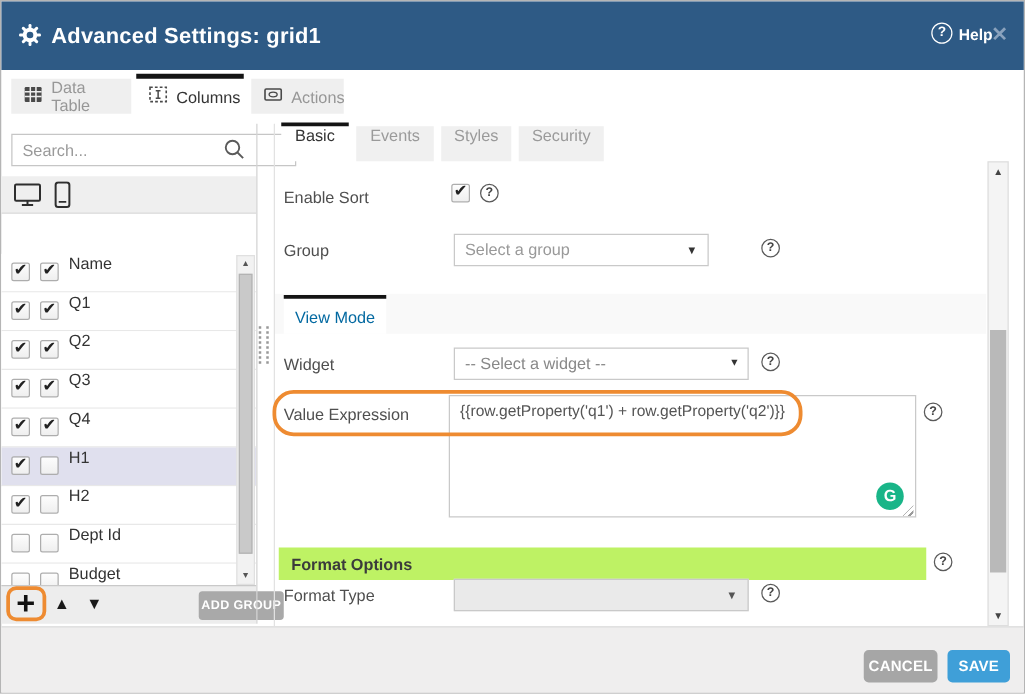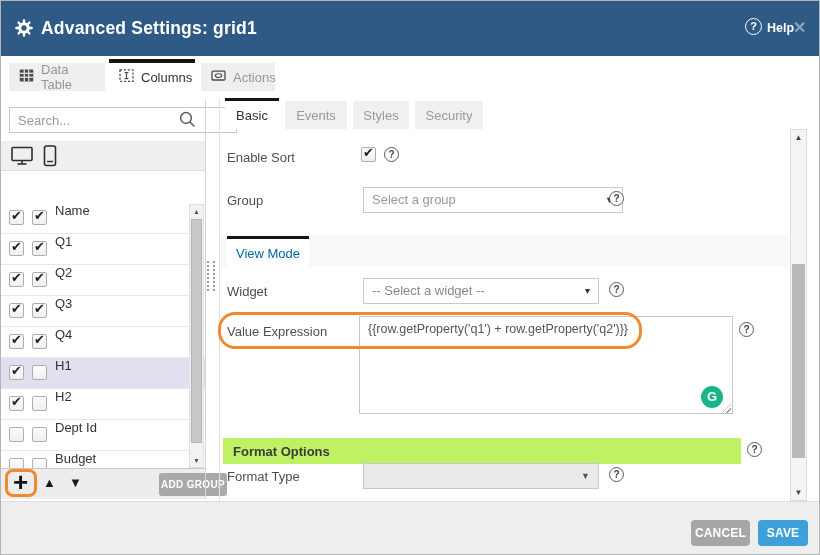--- a/index.html
+++ b/index.html
@@ -46,21 +46,21 @@
   .side-toolbar { position:absolute; left:0; top:467px; width:204px; height:31px; background:#ededed; border-top:1px solid #c9c9c9; }
   .plus-btn { position:absolute; left:12px; top:467px; font-size:26px; font-weight:bold; color:#111; line-height:28px; cursor:pointer; }
   .tri { position:absolute; top:474px; font-size:13px; color:#1a1a1a; cursor:pointer; }
   .tri-up { left:42px; } .tri-down { left:68px; }
   .add-group-btn { position:absolute; left:128px; top:472px; width:68px; height:23px; background:#a9a9a9; border:none; border-radius:3px; color:#fff; font-size:10px; font-weight:bold; letter-spacing:.3px; cursor:pointer; font-family:"Liberation Sans",sans-serif;margin-left:30px; }
   .side-border { position:absolute; left:204px; top:98px; width:1px; height:400px; background:#d4d4d4; }
   .splitter { position:absolute; left:206px; top:260px; width:8px; height:30px; border-left:2px dotted #999; border-right:2px dotted #999; cursor:col-resize; }
   .panel-border { position:absolute; left:218px; top:98px; width:1px; height:402px; background:#e2e2e2; }
 
   
-  .stab { position:absolute; top:100px; height:28px; background:#f0f0f0; color:#9a9a9a; font-size:13px; display:flex; align-items:center; justify-content:center; cursor:pointer; }
+  .stab { position:absolute; top:100px; height:28px; background:#f0f0f0; color:#9a9a9a; font-size:13px; display:flex; justify-content:center; cursor:pointer; }
   .stab.active { top:97px; height:31px; background:#fff; color:#333; border-top:3px solid #141414; }
   #stab-basic { left:224px; width:54px; }
   #stab-events { left:284px; width:62px; }
   #stab-styles { left:352px; width:56px; }
   #stab-security { left:414px; width:68px; }
 
   
   .lbl { position:absolute; font-size:13px; color:#4f4f4f; }
   .q { position:absolute; width:15px; height:15px; border:1px solid #5a5a5a; border-radius:50%; font-size:10px; font-weight:bold; color:#444; text-align:center; line-height:14px; background:#fff; }
   .sel { position:absolute; height:26px; border:1px solid #c9c9c9; background:#fff; font-size:13px; color:#999; line-height:24px; padding:0 24px 0 8px; cursor:pointer; overflow:hidden; white-space:nowrap; }
@@ -254,21 +254,21 @@
     </div>
   <div class="stab" id="stab-security">
       <span>Security</span>
     </div>
 
   <span class="lbl" style="left:226px;top:149px;">Enable Sort</span>
   <span class="cb checked" style="left:360px;top:146px;"><span class="tick">✔</span></span>
   <span class="q" style="left:383px;top:146px;">?</span>
 
   <span class="lbl" style="left:226px;top:192px;">Group</span>
-  <div class="sel" style="left:362px;top:186px;width:260px;">
+  <div class="sel" style="left:362px;top:186px;width:204px;">
     <span>Select a group</span>
     <span class="caret">▼</span>
   </div>
   <span class="q" style="left:608px;top:190px;">?</span>
 
   <div class="mode-strip"></div>
   <div class="mtab active" id="mtab-view">
       <span>View Mode</span>
     </div>
 

